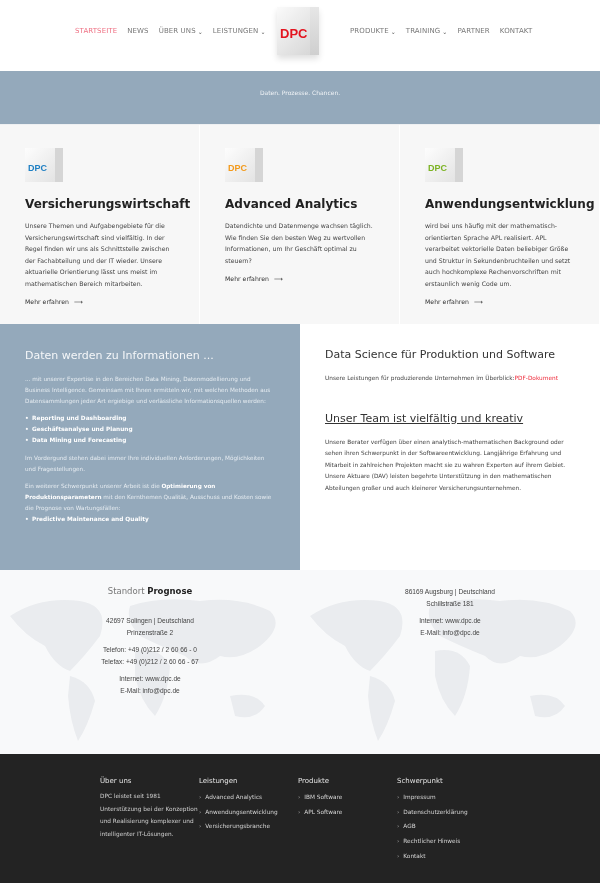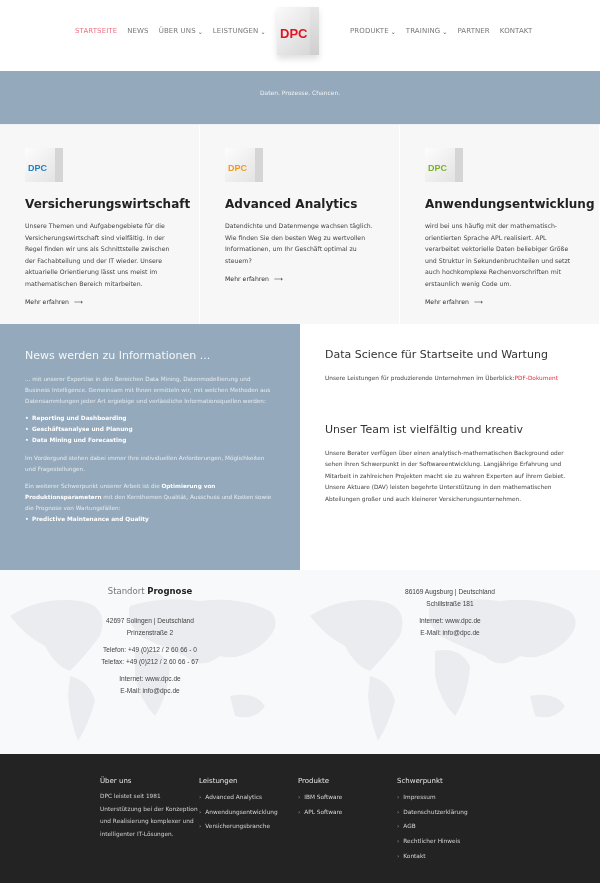--- a/index.html
+++ b/index.html
@@ -40,21 +40,21 @@
   .split-left h2 { font-size: 11px; font-weight: normal; color: #f5f7f9; margin-bottom: 12px; }
   .split-left p { font-size: 5.7px; line-height: 11px; color: #e6ecf1; margin-bottom: 6px; }
   .split-left ul { list-style: none; margin-bottom: 7px; }
   .split-left li { font-size: 5.8px; line-height: 11px; font-weight: bold; color: #fff; padding-left: 7px; position: relative; }
   .split-left li::before { content: "•"; position: absolute; left: 0; }
   .split-left b { color: #fff; }
   .split-right { width: 300px; padding: 24px 25px; background: #fff; }
   .split-right h2 { font-size: 11px; font-weight: normal; color: #333; margin-bottom: 12px; }
   .split-right p { font-size: 5.8px; line-height: 11.5px; color: #444; }
   .pdf-link { color: #ee2b3b; }
-  .team-title { margin-top: 38px; }
+  .team-title { margin-top: 27px; text-decoration: underline; }
 
   
   .locations { position: relative; height: 184px; background: #f8f9fa; display: flex; overflow: hidden; }
   .map { position: absolute; top: 6px; width: 300px; height: 170px; opacity: 0.9; }
   .loc { width: 300px; text-align: center; position: relative; z-index: 2; padding-top: 16px; font-family: "Liberation Sans", sans-serif; }
   .loc-title { font-size: 8.5px; color: #777; margin-bottom: 19px; font-family: "DejaVu Sans", sans-serif; }
   .loc-title b { color: #222; }
   .loc-line { font-size: 6.6px; line-height: 11.5px; color: #444; }
   .gap { height: 6px; }
 
@@ -144,35 +144,35 @@
     <div class="svc-text">wird bei uns häufig mit der mathematisch-orientierten Sprache APL realisiert. APL verarbeitet vektorielle Daten beliebiger Größe und Struktur in Sekundenbruchteilen und setzt auch hochkomplexe Rechenvorschriften mit erstaunlich wenig Code um.</div>
     <a class="svc-more">
         <span>Mehr erfahren</span>
         <span>⟶</span>
       </a>
   </div>
 </div>
 
 <div class="split">
   <div class="split-left">
-    <h2>News werden zu Informationen ...</h2>
+    <h2>Daten werden zu Informationen ...</h2>
     <p>... mit unserer Expertise in den Bereichen Data Mining, Datenmodellierung und Business Intelligence. Gemeinsam mit Ihnen ermitteln wir, mit welchen Methoden aus Datensammlungen jeder Art ergiebige und verlässliche Informationsquellen werden:</p>
     <ul>
       <li>Reporting und Dashboarding</li>
       <li>Geschäftsanalyse und Planung</li>
       <li>Data Mining und Forecasting</li>
     </ul>
     <p>Im Vordergund stehen dabei immer Ihre individuellen Anforderungen, Möglichkeiten und Fragestellungen.</p>
     <p style="margin-bottom:0"><span>Ein weiterer Schwerpunkt unserer Arbeit ist die </span><b>Optimierung von Produktionsparametern</b><span> mit den Kernthemen Qualität, Ausschuss und Kosten sowie die Prognose von Wartungsfällen:</span></p>
     <ul>
       <li>Predictive Maintenance and Quality</li>
     </ul>
   </div>
   <div class="split-right">
-    <h2>Data Science für Startseite und Wartung</h2>
+    <h2>Data Science für Produktion und Software</h2>
     <p><span>Unsere Leistungen für produzierende Unternehmen im Überblick:</span><a class="pdf-link">PDF-Dokument</a></p>
     <h2 class="team-title">Unser Team ist vielfältig und kreativ</h2>
     <p>Unsere Berater verfügen über einen analytisch-mathematischen Background oder sehen ihren Schwerpunkt in der Softwareentwicklung. Langjährige Erfahrung und Mitarbeit in zahlreichen Projekten macht sie zu wahren Experten auf ihrem Gebiet. Unsere Aktuare (DAV) leisten begehrte Unterstützung in den mathematischen Abteilungen großer und auch kleinerer Versicherungsunternehmen.</p>
   </div>
 </div>
 
 <div class="locations">
   <svg class="map" style="left:0" viewBox="0 0 300 170">
     <g fill="#e9ebee">
       <path d="M10 40 Q40 20 80 25 Q110 30 100 60 Q85 80 70 95 Q55 90 45 70 Q25 60 10 40Z"></path>

